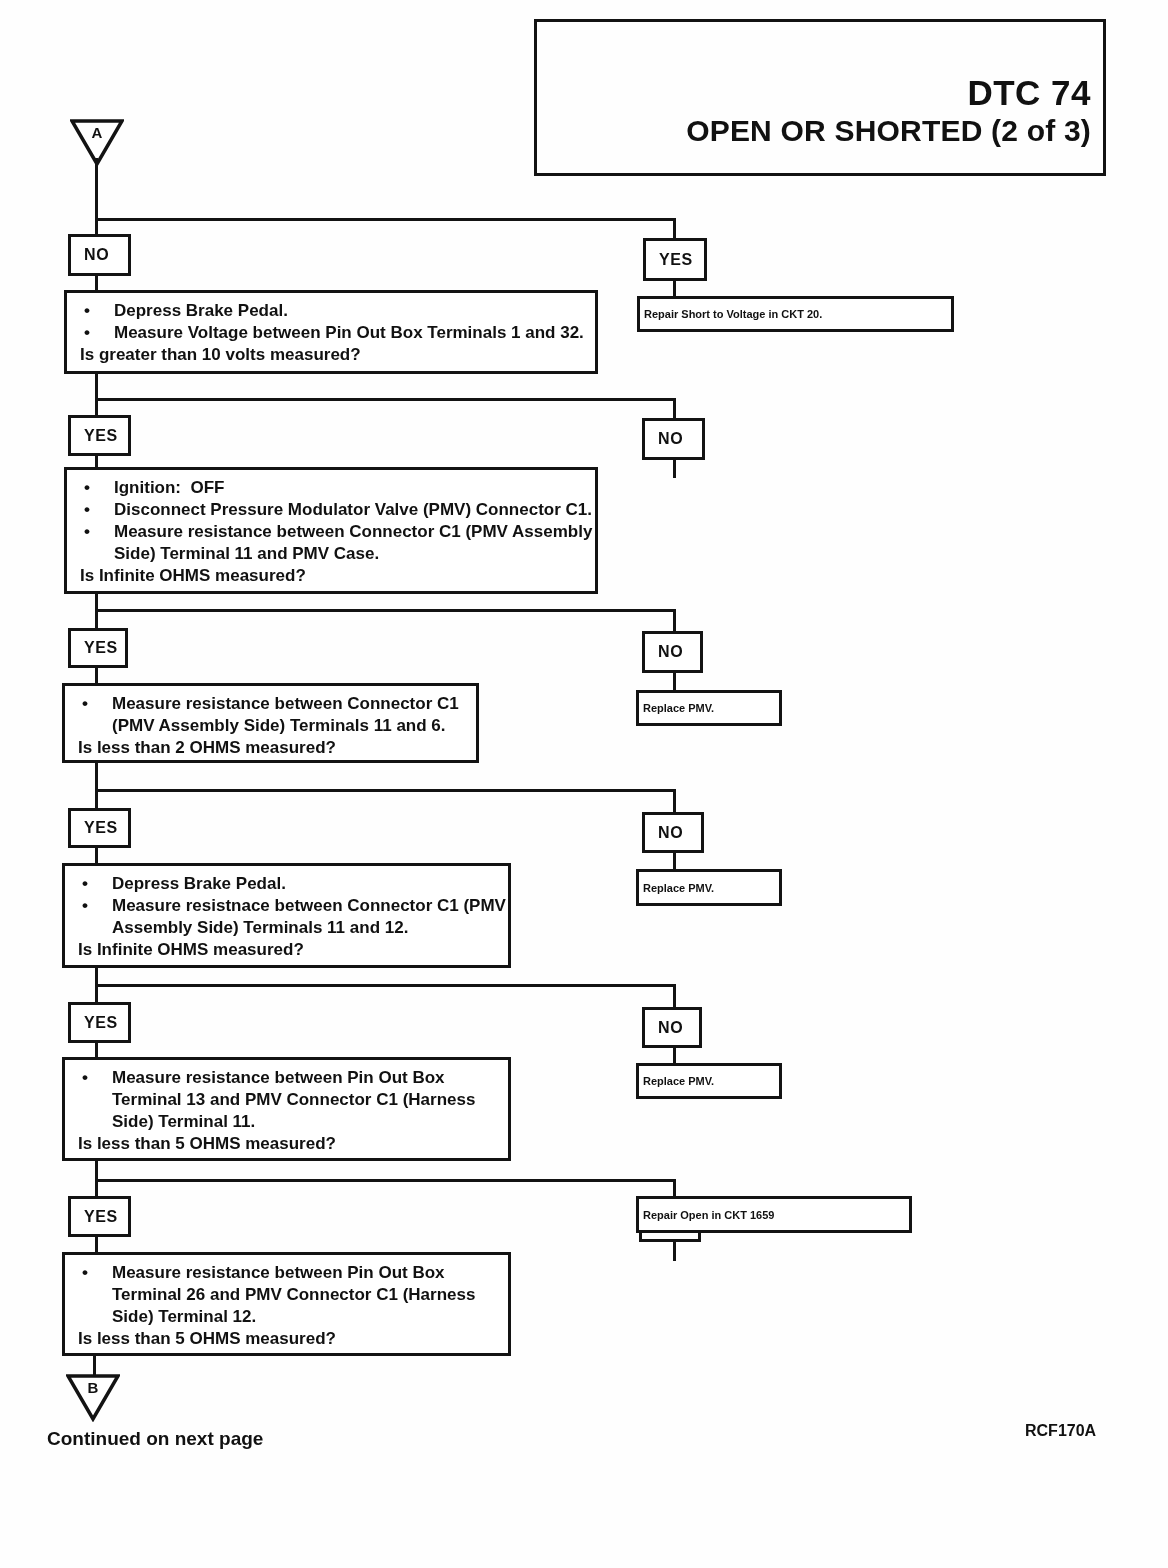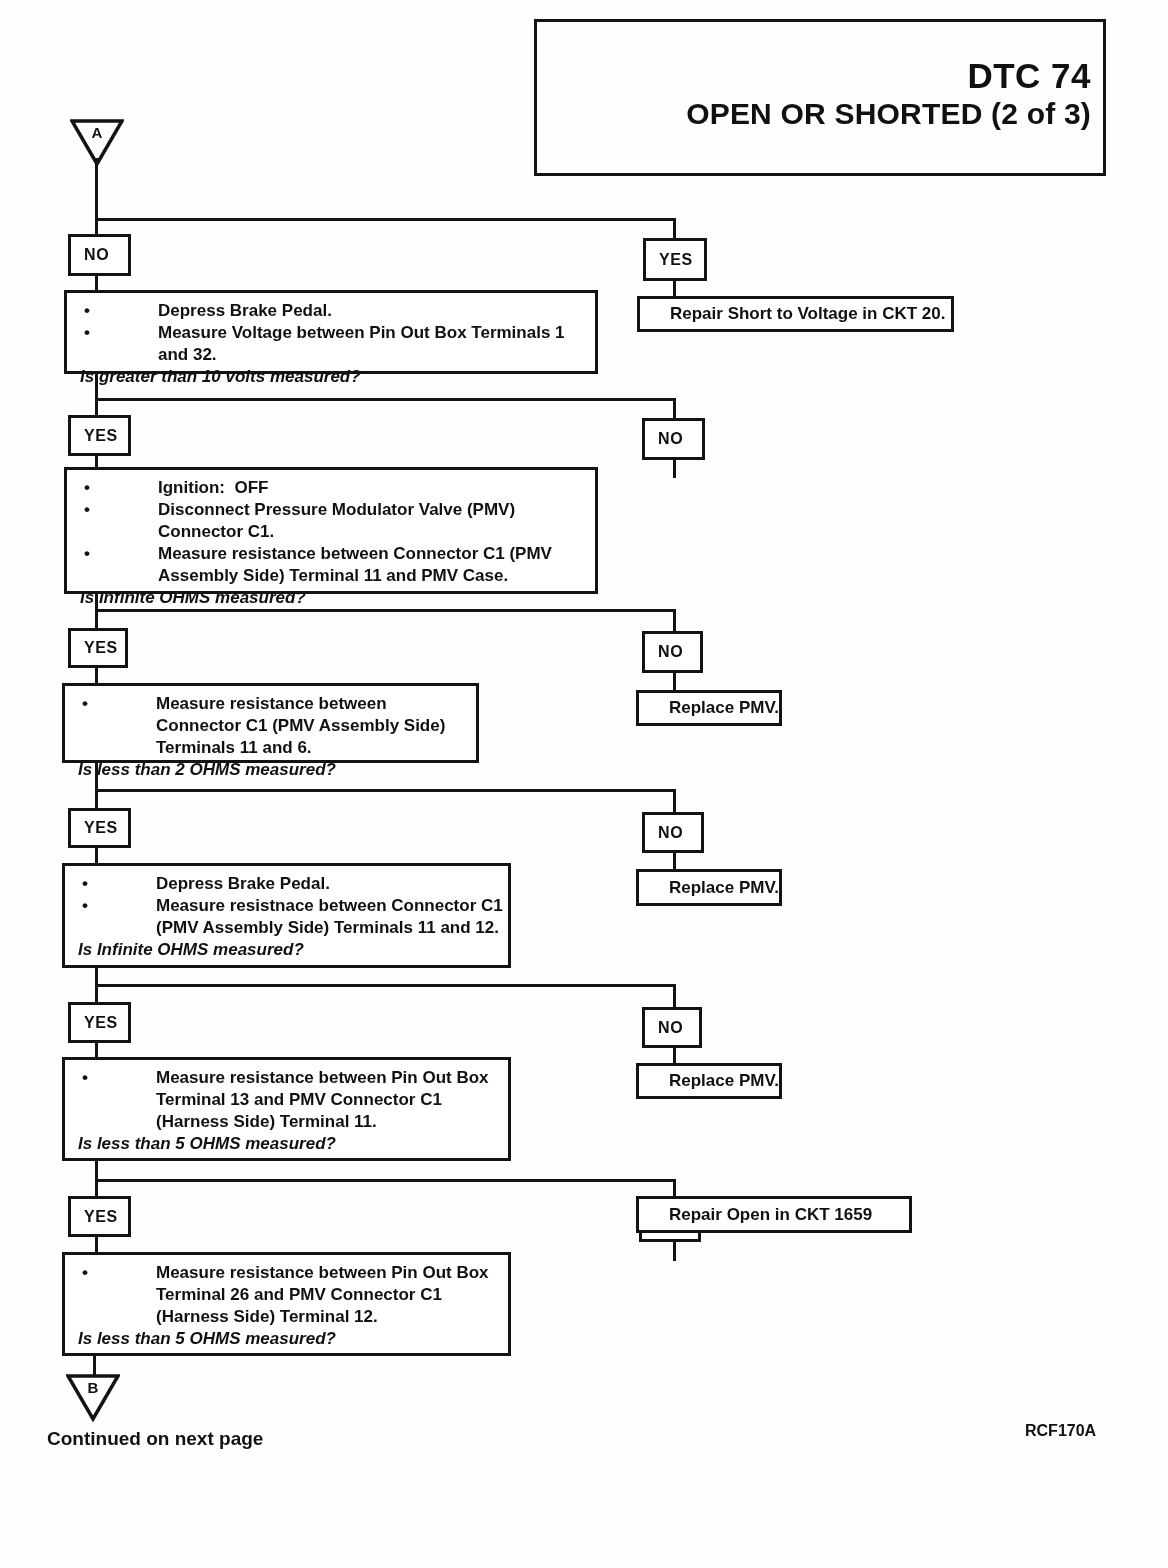--- a/index.html
+++ b/index.html
@@ -6,41 +6,41 @@
   .page {
     position:relative; width:1168px; height:1568px; margin:0 auto;
     background:#fefefe; color:#111;
     font-family:"Liberation Sans", sans-serif; font-weight:bold;
     overflow:hidden;
   }
   .vline, .hline { position:absolute; background:#131313; }
   .titlebox {
     position:absolute; left:534px; top:19px; width:572px; height:157px;
     border:3px solid #131313; box-sizing:border-box;
-    padding:35px 12px 0 10px; text-align:right;
+    padding:52px 12px 0 10px; text-align:right;
   }
   .title-l1 { font-size:35px; line-height:38px; letter-spacing:0.5px; }
   .title-l2, .title-l3 { font-size:30px; line-height:38px; letter-spacing:0.2px; }
   .lbox {
     position:absolute; border:3px solid #131313; background:#fff; box-sizing:border-box;
     display:flex; align-items:center; padding-left:13px;
     font-size:16px; letter-spacing:0.6px;
   }
   .dbox {
     position:absolute; border:3px solid #131313; background:#fff; box-sizing:border-box;
     padding:7px 2px 4px 12px; font-size:17px; line-height:22px;
   }
   .abox {
     position:absolute; border:3px solid #131313; background:#fff; box-sizing:border-box;
-    display:flex; align-items:center; padding-left:30px; font-size:17px;
+    display:flex; align-items:center; padding-left:4px; font-size:11px;
   }
   .b-row { display:flex; }
   .b-marker { flex:none; width:30px; padding-left:5px; }
-  .b-text { flex:1; white-space:pre-wrap;margin-left:44px; }
-  .q-line { padding-left:1px;font-style:italic; }
+  .b-text { flex:1; white-space:pre-wrap; }
+  .q-line { padding-left:1px; }
   .tri { position:absolute; width:54px; height:48px; }
   .tri svg { display:block; }
   .tri .tri-label {
     position:absolute; top:5px; left:0; right:0; text-align:center; font-size:15px;
   }
   .foot-continued { position:absolute; left:47px; top:1428px; font-size:19px; }
   .foot-ref { position:absolute; left:1025px; top:1422px; font-size:16px; }
 </style>
 </head>
 <body>

